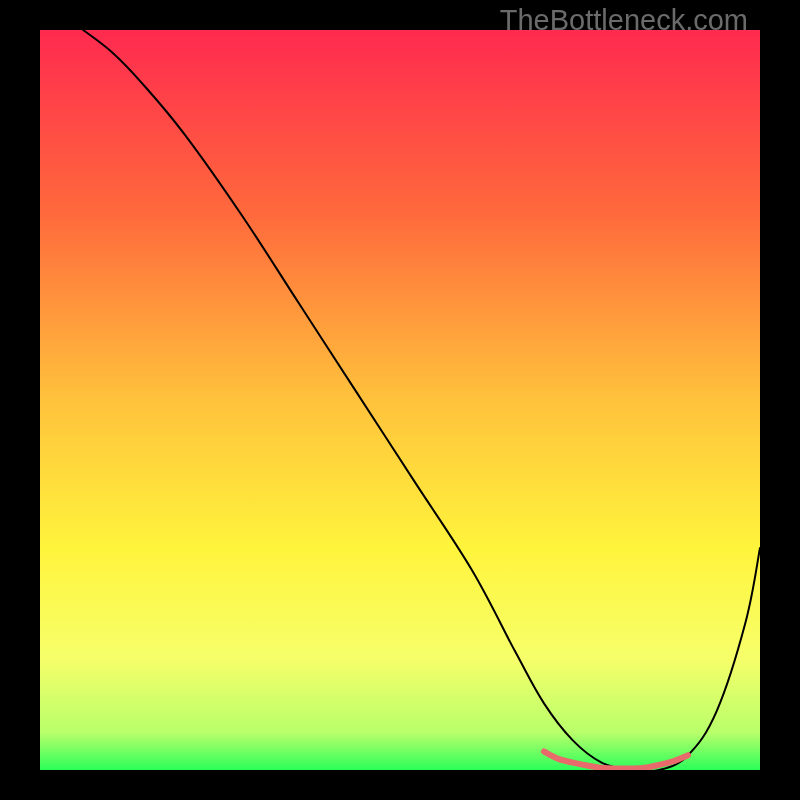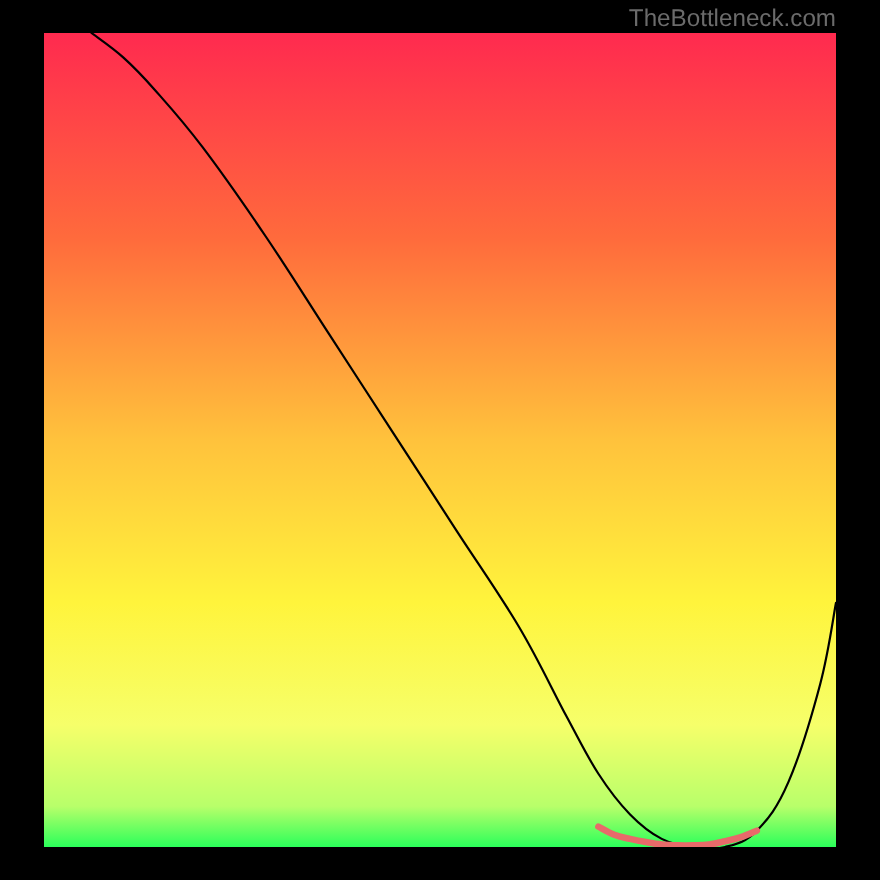--- a/index.html
+++ b/index.html
@@ -14,24 +14,24 @@
 .chart-container {
   position: absolute;
   left: 40px;
   top: 30px;
   width: 720px;
   height: 740px;
 }
 .watermark {
   position: absolute;
   top: 4px;
-  right: 40px;
+  right: 52px;
   color: #6b6b6b;
   font-family: Arial, Helvetica, sans-serif;
-  font-size: 22px;
+  font-size: 29px;
   font-weight: 500;
   z-index: 10;
 }
 .plot-svg {
   position: absolute;
   inset: 0;
   width: 100%;
   height: 100%;
 }
 </style>

